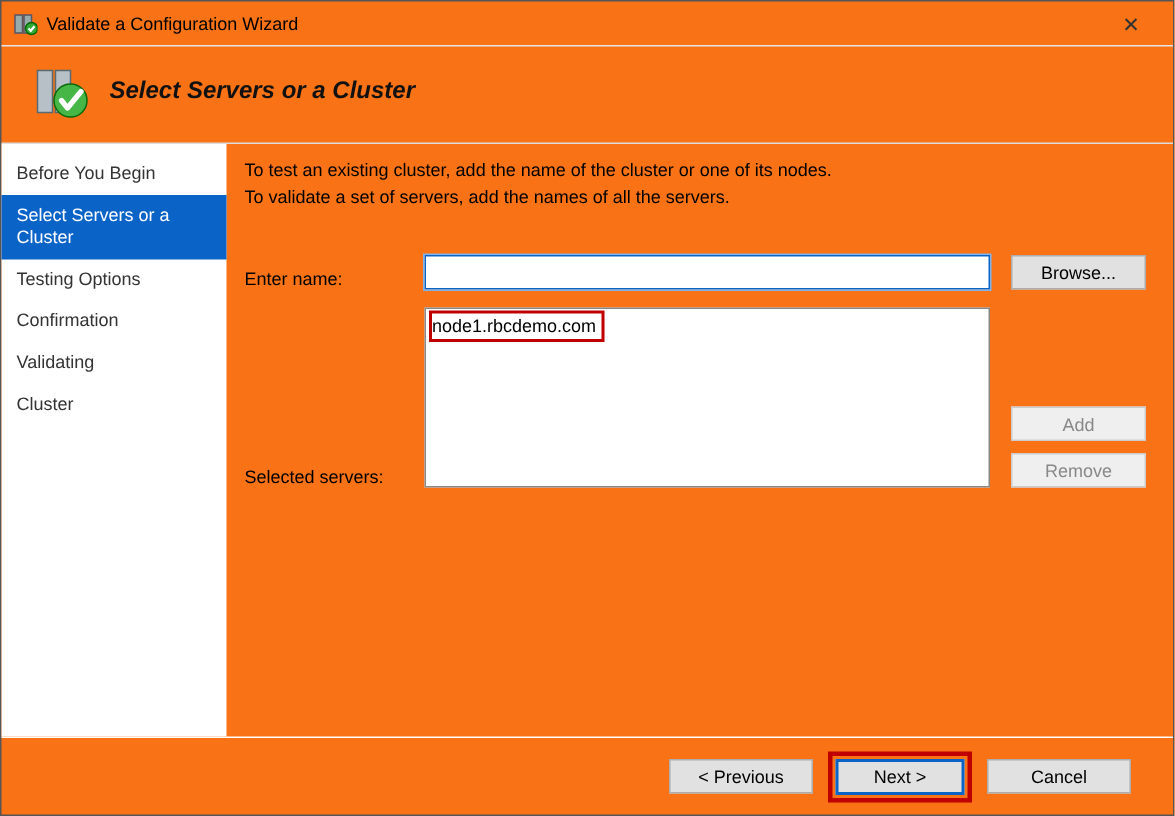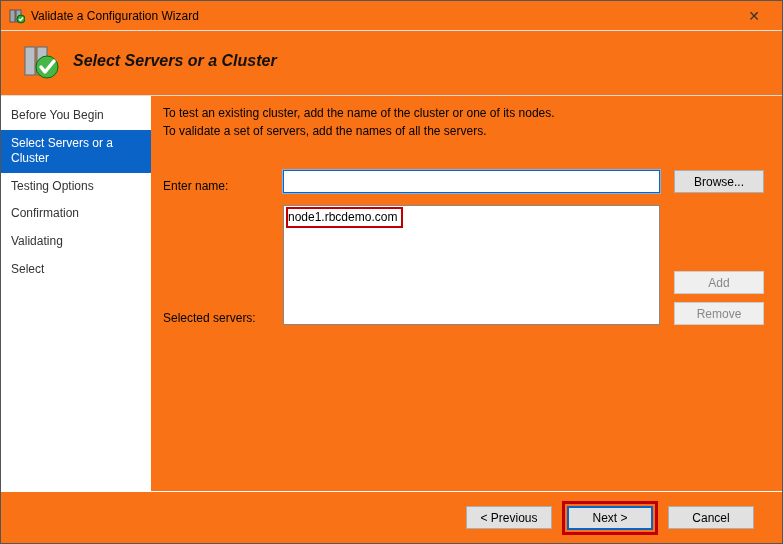--- a/index.html
+++ b/index.html
@@ -103,21 +103,21 @@
   .btn:disabled { color:#888; background:#efefef; border-color:#ccc;}
   .footer {
     height:52px;
     display:flex;
     justify-content:flex-end;
     align-items:center;
     gap:10px;
     padding:0 28px;
     border-top:1px solid #fff;
   }
-  .footer .btn { width:86px; }
+  .footer .btn { width:96px; }
   .next-wrap {
     border:3px solid #c00000;
     padding:2px;
     display:inline-block;
   }
   .next-wrap .btn {
     background:#e1e1e1;
     border:2px solid #0a64c8;
     height:24px;
     width:86px;
@@ -153,21 +153,21 @@
     <span class="header-title">Select Servers or a Cluster</span>
   </div>
 
   <div class="body">
     <div class="nav">
       <div class="nav-item">Before You Begin</div>
       <div class="nav-item selected">Select Servers or a Cluster</div>
       <div class="nav-item">Testing Options</div>
       <div class="nav-item">Confirmation</div>
       <div class="nav-item">Validating</div>
-      <div class="nav-item">Select</div>
+      <div class="nav-item">Cluster</div>
     </div>
 
     <div class="content">
       <div class="desc">
         <div>To test an existing cluster, add the name of the cluster or one of its nodes.</div>
         <div>To validate a set of servers, add the names of all the servers.</div>
       </div>
 
       <div class="form-row">
         <div class="form-label">Enter name:</div>

